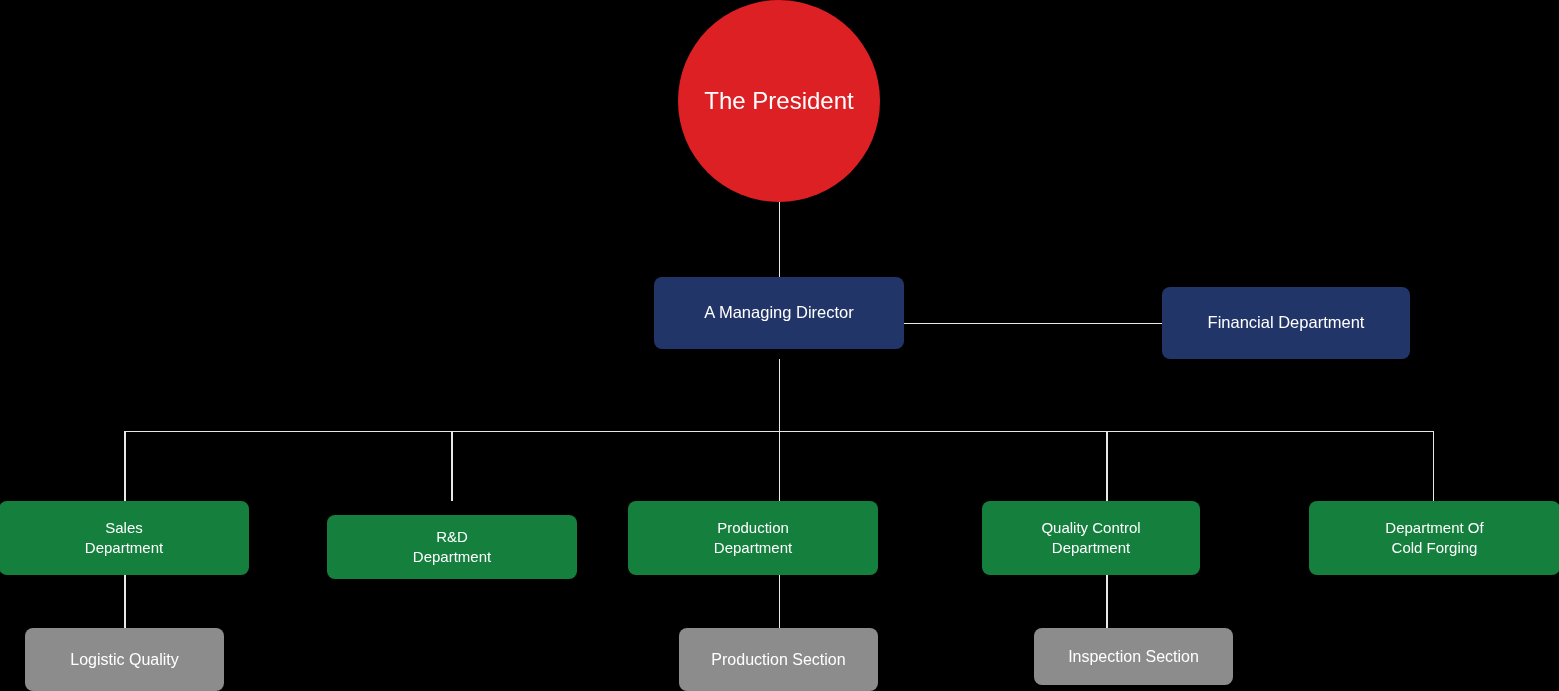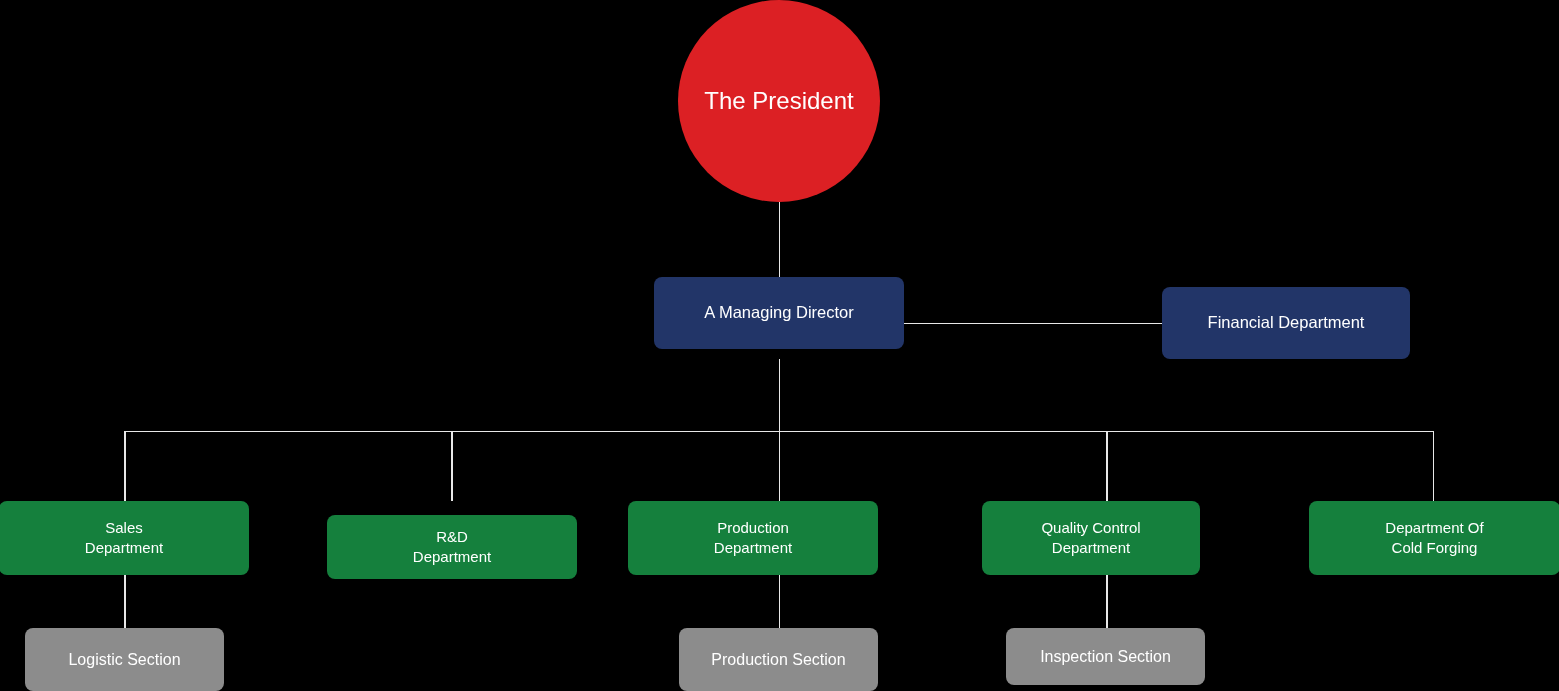--- a/index.html
+++ b/index.html
@@ -125,24 +125,24 @@
     <span class="node-label">Quality Control
 Department</span>
   </div>
 
   <div class="node node-dept" style="left:1309px; top:501px; width:251px; height:74px;align-items:center;">
     <span class="node-label">Department Of
 Cold Forging</span>
   </div>
 
   <div class="node node-section" style="left:25px; top:628px; width:199px; height:63px;">
-    <span class="node-label">Logistic Section</span>
+    <span class="node-label">Logistic Quality</span>
   </div>
 
   <div class="node node-section" style="left:679px; top:628px; width:199px; height:63px;">
     <span class="node-label">Production Section</span>
   </div>
 
-  <div class="node node-section" style="left:1006px; top:628px; width:199px; height:57px;">
+  <div class="node node-section" style="left:1034px; top:628px; width:199px; height:57px;">
     <span class="node-label">Inspection Section</span>
   </div>
 
 </div>
 
 </body></html>

